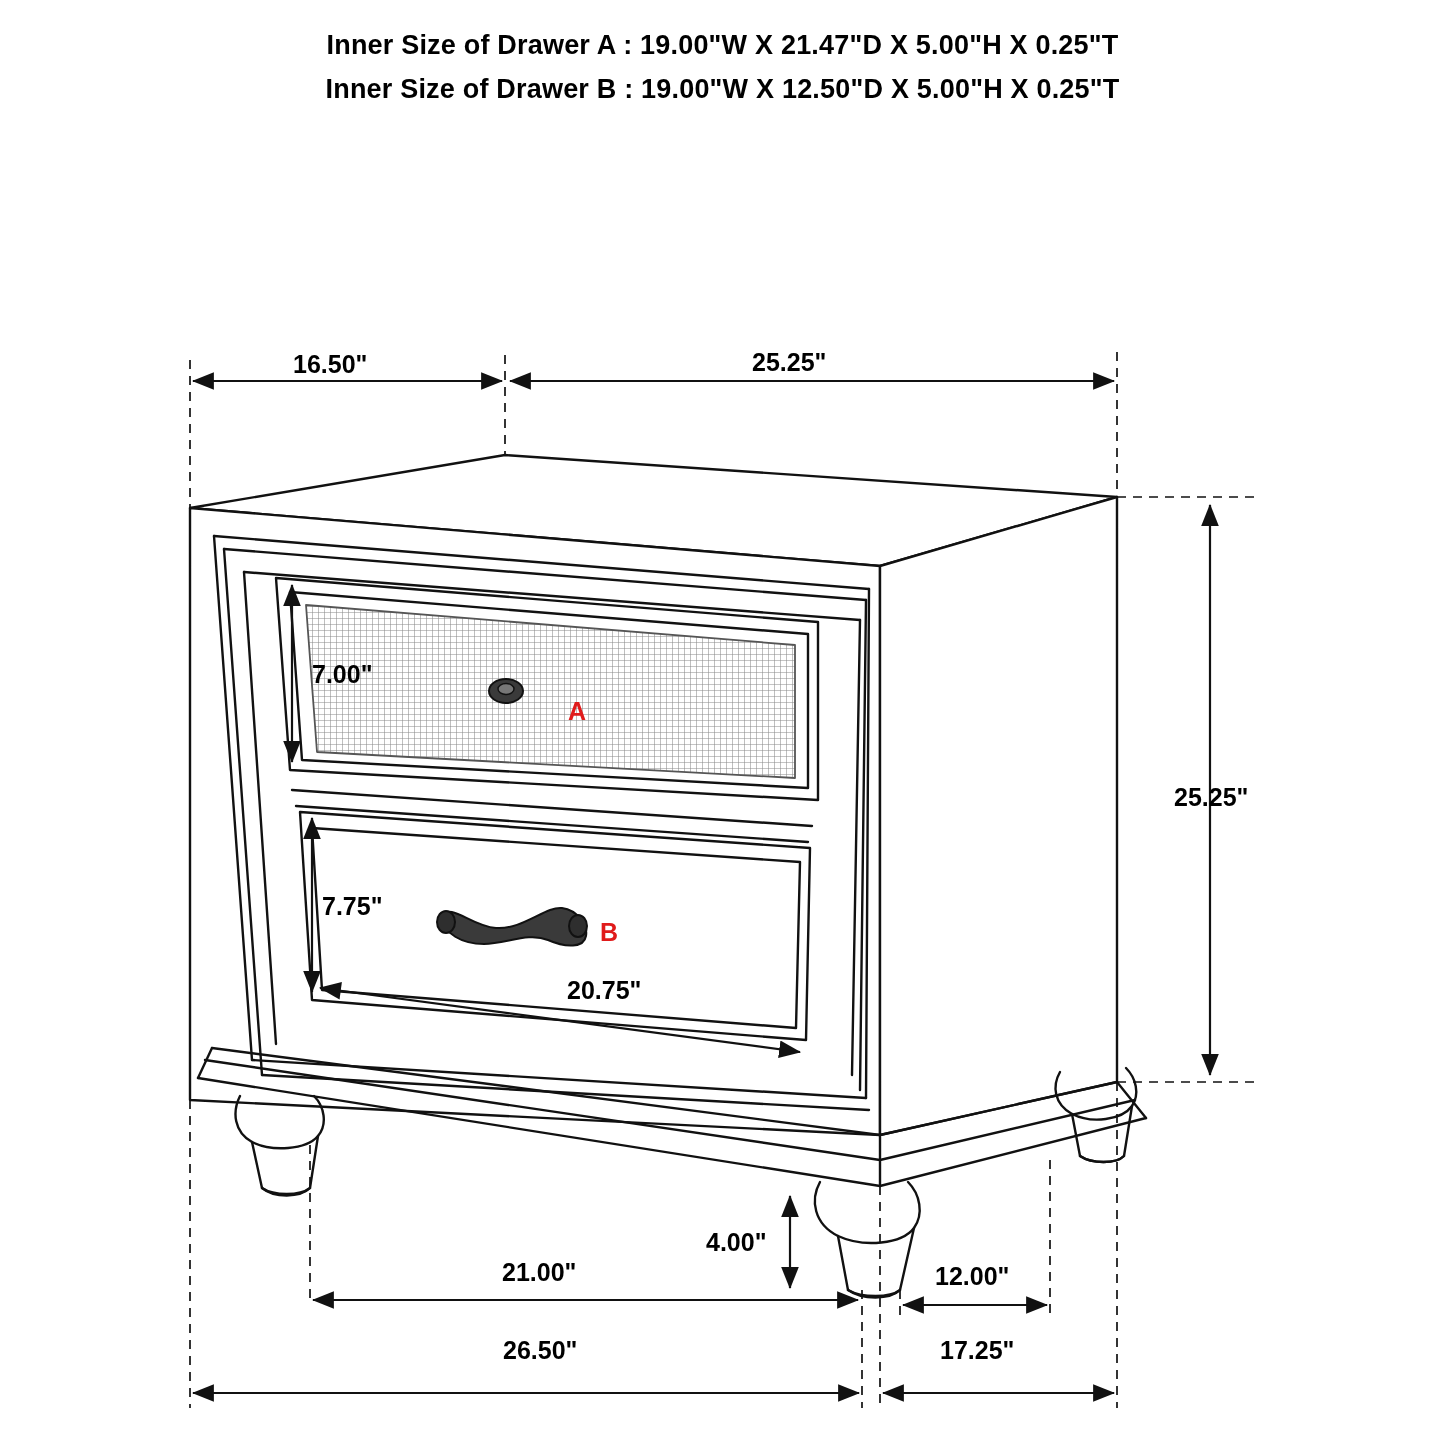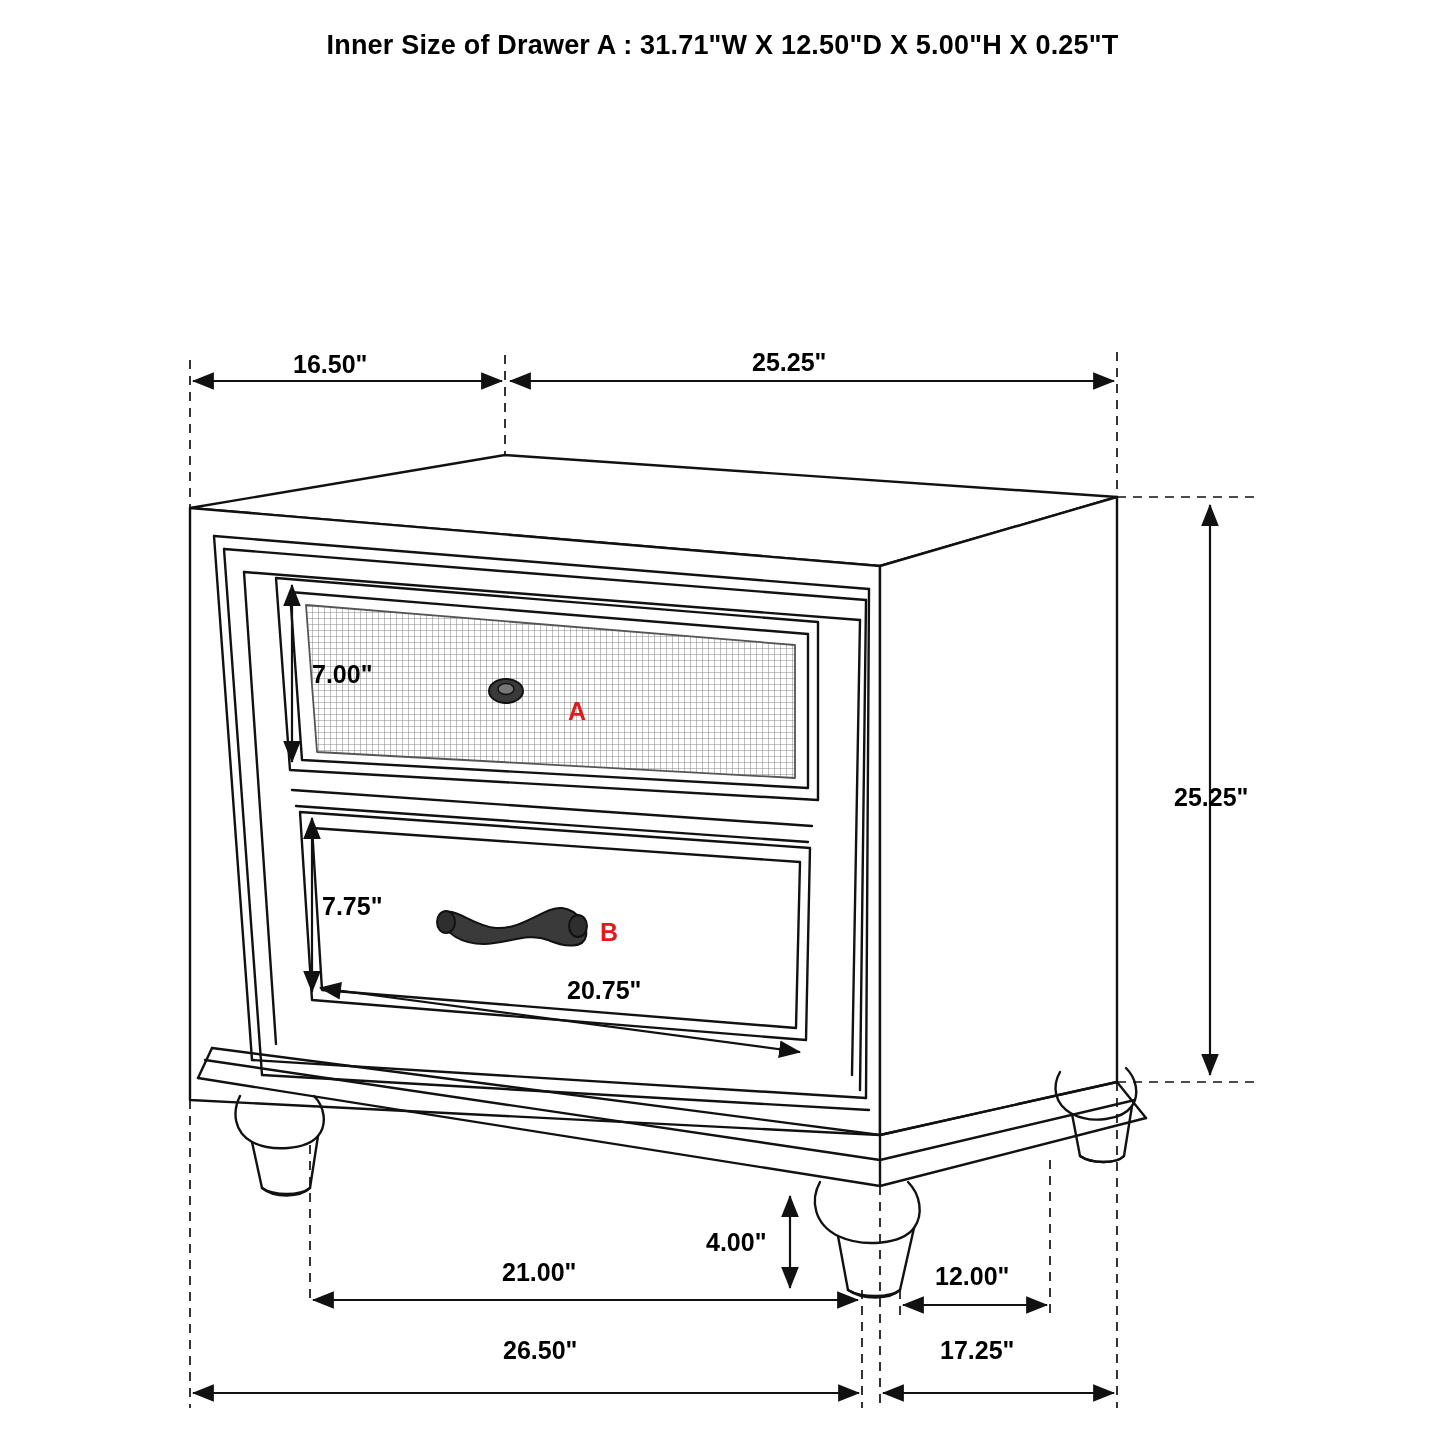--- a/index.html
+++ b/index.html
@@ -50,21 +50,22 @@
     font-size: 25px;
     color: #e01b1b;
     white-space: nowrap;
   }
 </style>
 </head>
 <body>
 
 <div id="sheet">
 
-  <div class="hdr" id="hdrA">Inner Size of Drawer A : 31.71"W X 12.50"D X 5.00"H X  0.25"T</div>
+  <div class="hdr" id="hdrA">Inner Size of Drawer A : 19.00"W X 21.47"D X 5.00"H X  0.25"T</div>
+  <div class="hdr" id="hdrB">Inner Size of Drawer B : 19.00"W X 12.50"D X 5.00"H X  0.25"T</div>
 
   <svg id="art" width="1445" height="1445" viewBox="0 0 1445 1445">
     <defs>
       <pattern id="mesh" width="6" height="6" patternUnits="userSpaceOnUse">
         <rect width="6" height="6" fill="#ffffff"></rect>
         <path d="M0 0 L0 6 M0 0 L6 0" stroke="#8a8a8a" stroke-width="1.1"></path>
       </pattern>
       <marker id="ah" markerWidth="11" markerHeight="11" refX="9.5" refY="4" orient="auto">
         <path d="M0,0 L10,4 L0,8 z" fill="#111"></path>
       </marker>

